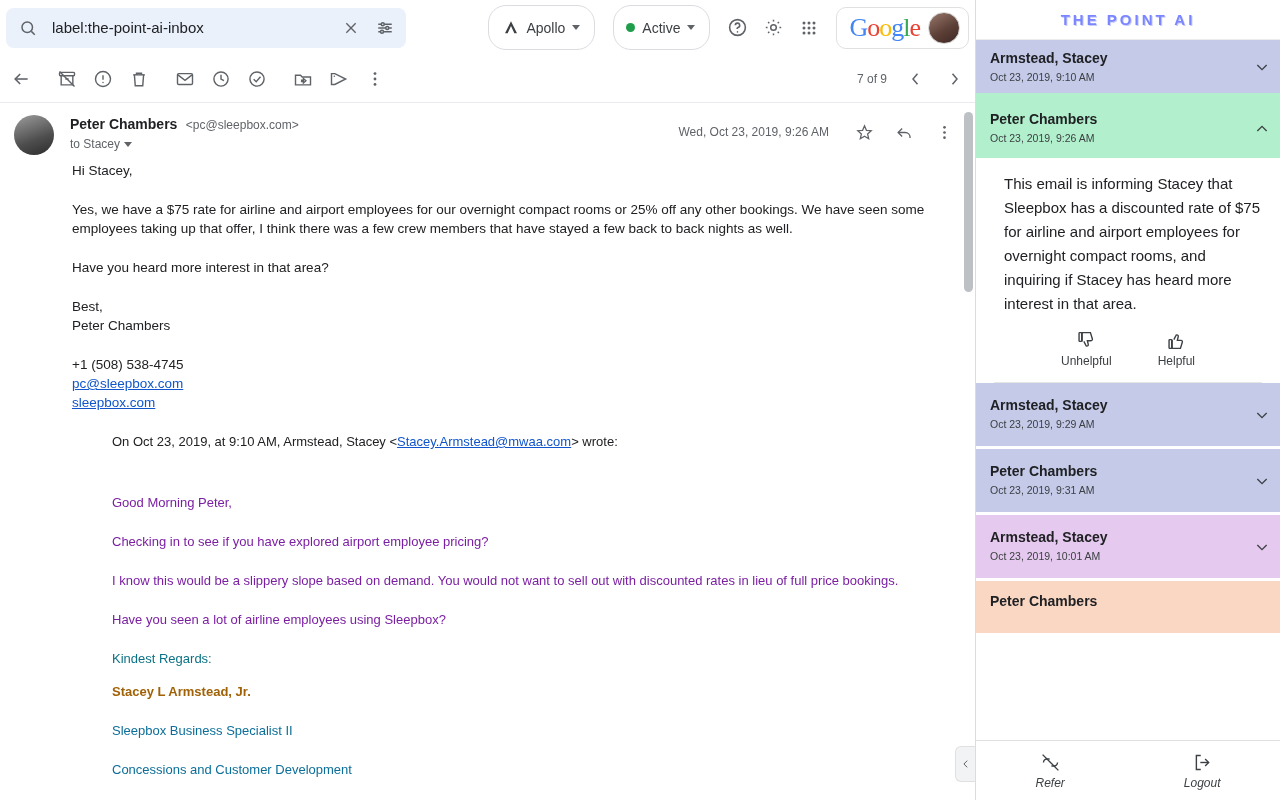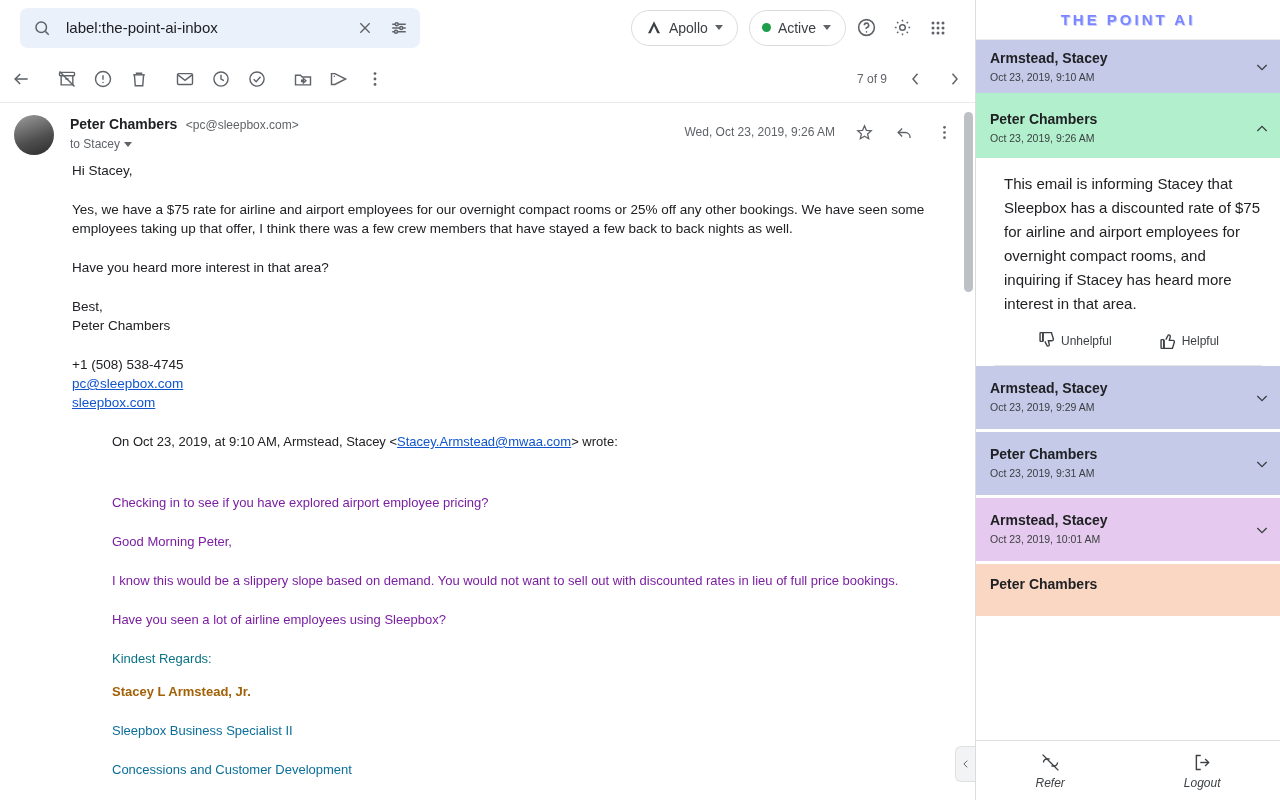--- a/index.html
+++ b/index.html
@@ -12,42 +12,42 @@
     color: #202124;
   }
   #app { position: relative; width: 1280px; height: 800px; display: flex; }
 
   
   #mail { width: 975px; height: 800px; position: relative; background: #fff; }
 
   
   .topbar {
     height: 55px; display: flex; align-items: center;
-    padding: 0 20px; gap: 3px;
+    padding: 0 6px; gap: 10px;
   }
   .search-wrap {
     display: flex; align-items: center;
     width: 400px; height: 40px;
     background: #eaf1fb; border-radius: 8px;
     padding: 0 8px; gap: 8px;
   }
   .search-input {
     border: none; outline: none; background: transparent;
     flex: 1; font-size: 15px; color: #202124;
     font-family: "Liberation Sans", sans-serif;
   }
   .icon-btn {
     width: 34px; height: 34px; border-radius: 50%;
     display: flex; align-items: center; justify-content: center;
     cursor: pointer; color: #5f6368; background: transparent; border: none;
   }
 
   .pill {
     display: flex; align-items: center; gap: 7px;
-    height: 36px; padding: 0 14px;
+    height: 45px; padding: 0 14px;
     border: 1px solid #dadce0; border-radius: 18px;
     background: #fff; font-size: 14px; color: #3c4043;
     cursor: pointer; white-space: nowrap;
   }
   .pill.active-pill { padding-left: 12px; }
   .dot-green { width: 9px; height: 9px; border-radius: 50%; background: #1e9e4a; }
   .caret { width: 0; height: 0; border-left: 4px solid transparent; border-right: 4px solid transparent; border-top: 5px solid #5f6368; }
 
   .topright { margin-left: auto; display: flex; align-items: center; gap: 2px; }
   .google-chip {
@@ -80,21 +80,21 @@
   }
   .sender-av {
     width: 40px; height: 40px; border-radius: 50%;
     background: linear-gradient(160deg,#9e9e9e 0%,#4e4e4e 60%,#2b2b2b 100%);
     flex: none; margin-right: 16px;
   }
   .from-name { font-size: 14px; font-weight: bold; color: #202124; }
   .from-addr { font-size: 12px; color: #5f6368; margin-left: 4px; font-weight: normal; }
   .to-line { font-size: 12px; color: #5f6368; margin-top: 4px; display: flex; align-items: center; gap: 4px; }
   .head-right { margin-left: auto; display: flex; align-items: center; gap: 6px; }
-  .date-text { font-size: 12px; color: #5f6368; margin-right: 6px; }
+  .date-text { font-size: 12px; color: #5f6368; margin-right: 12px; }
 
   
   .msg-body {
     padding: 0 18px 0 72px;
     font-size: 13.5px; line-height: 19px; color: #202124;
   }
   .msg-body p { margin: 0 0 20px 0; }
   .msg-body .tight { margin-bottom: 0; }
   a.link { color: #1155cc; text-decoration: underline; }
 
@@ -153,21 +153,21 @@
   .sum-wrap { background: #fff; padding: 6px 18px 0 18px; }
   .summary {
     font-size: 15px; line-height: 24px; color: #202124;
     padding: 8px 0 10px 10px;
   }
   .feedback {
     display: flex; justify-content: center; gap: 46px;
     padding: 4px 0 14px 0;
     border-bottom: 1px solid #e6e6e6;
   }
-  .fb { display: flex; flex-direction: row; align-items: center; gap: 3px; cursor: pointer; }
+  .fb { display: flex; flex-direction: column; align-items: center; gap: 3px; cursor: pointer; }
   .fb span { font-size: 12px; color: #3c4043; }
 
   .panel-foot {
     height: 60px; flex: none;
     border-top: 1px solid #e0e0e0;
     display: flex; align-items: center; justify-content: space-around;
     background: #fff;
     font-style: italic;
   }
   .foot-btn { display: flex; flex-direction: column; align-items: center; gap: 3px; cursor: pointer; color: #3c4043; }
@@ -245,20 +245,24 @@
               <circle cx="12" cy="6" r="1.8"></circle>
               <circle cx="18" cy="6" r="1.8"></circle>
             <circle cx="6" cy="12" r="1.8"></circle>
               <circle cx="12" cy="12" r="1.8"></circle>
               <circle cx="18" cy="12" r="1.8"></circle>
             <circle cx="6" cy="18" r="1.8"></circle>
               <circle cx="12" cy="18" r="1.8"></circle>
               <circle cx="18" cy="18" r="1.8"></circle>
           </svg>
         </span>
+        <div class="google-chip">
+          <span class="google-word"><span class="g1">G</span><span class="g2">o</span><span class="g3">o</span><span class="g4">g</span><span class="g5">l</span><span class="g6">e</span></span>
+          <span class="avatar"></span>
+        </div>
       </div>
     </div>
 
     <div class="toolbar">
       <span class="icon-btn">
         <svg width="20" height="20" viewBox="0 0 24 24" fill="none" stroke="#5f6368" stroke-width="1.9">
             <line x1="20" y1="12" x2="5" y2="12"></line>
             <polyline points="11,6 5,12 11,18"></polyline>
           </svg>
       </span>
@@ -382,22 +386,22 @@
       <p class="tight">Best,</p>
       <p>Peter Chambers</p>
       <p class="tight">+1 (508) 538-4745</p>
       <p class="tight"><a class="link" href="#">pc@sleepbox.com</a></p>
       <p><a class="link" href="#">sleepbox.com</a></p>
 
       <div class="quote">
         <div class="qhead">
           <span>On Oct 23, 2019, at 9:10 AM, Armstead, Stacey &lt;</span><a class="link" href="#">Stacey.Armstead@mwaa.com</a><span>&gt; wrote:</span>
         </div>
+        <p class="purple">Good Morning Peter,</p>
         <p class="purple">Checking in to see if you have explored airport employee pricing?</p>
-        <p class="purple">Good Morning Peter,</p>
         <p class="purple">I know this would be a slippery slope based on demand. You would not want to sell out with discounted rates in lieu of full price bookings.</p>
         <p class="purple">Have you seen a lot of airline employees using Sleepbox?</p>
         <p class="teal">Kindest Regards:</p>
         <p class="sig-name">Stacey L Armstead, Jr.</p>
         <p class="sig-line">Sleepbox Business Specialist II</p>
         <p class="sig-line">Concessions and Customer Development</p>
       </div>
     </div>
 
     <div class="mail-scroll">

